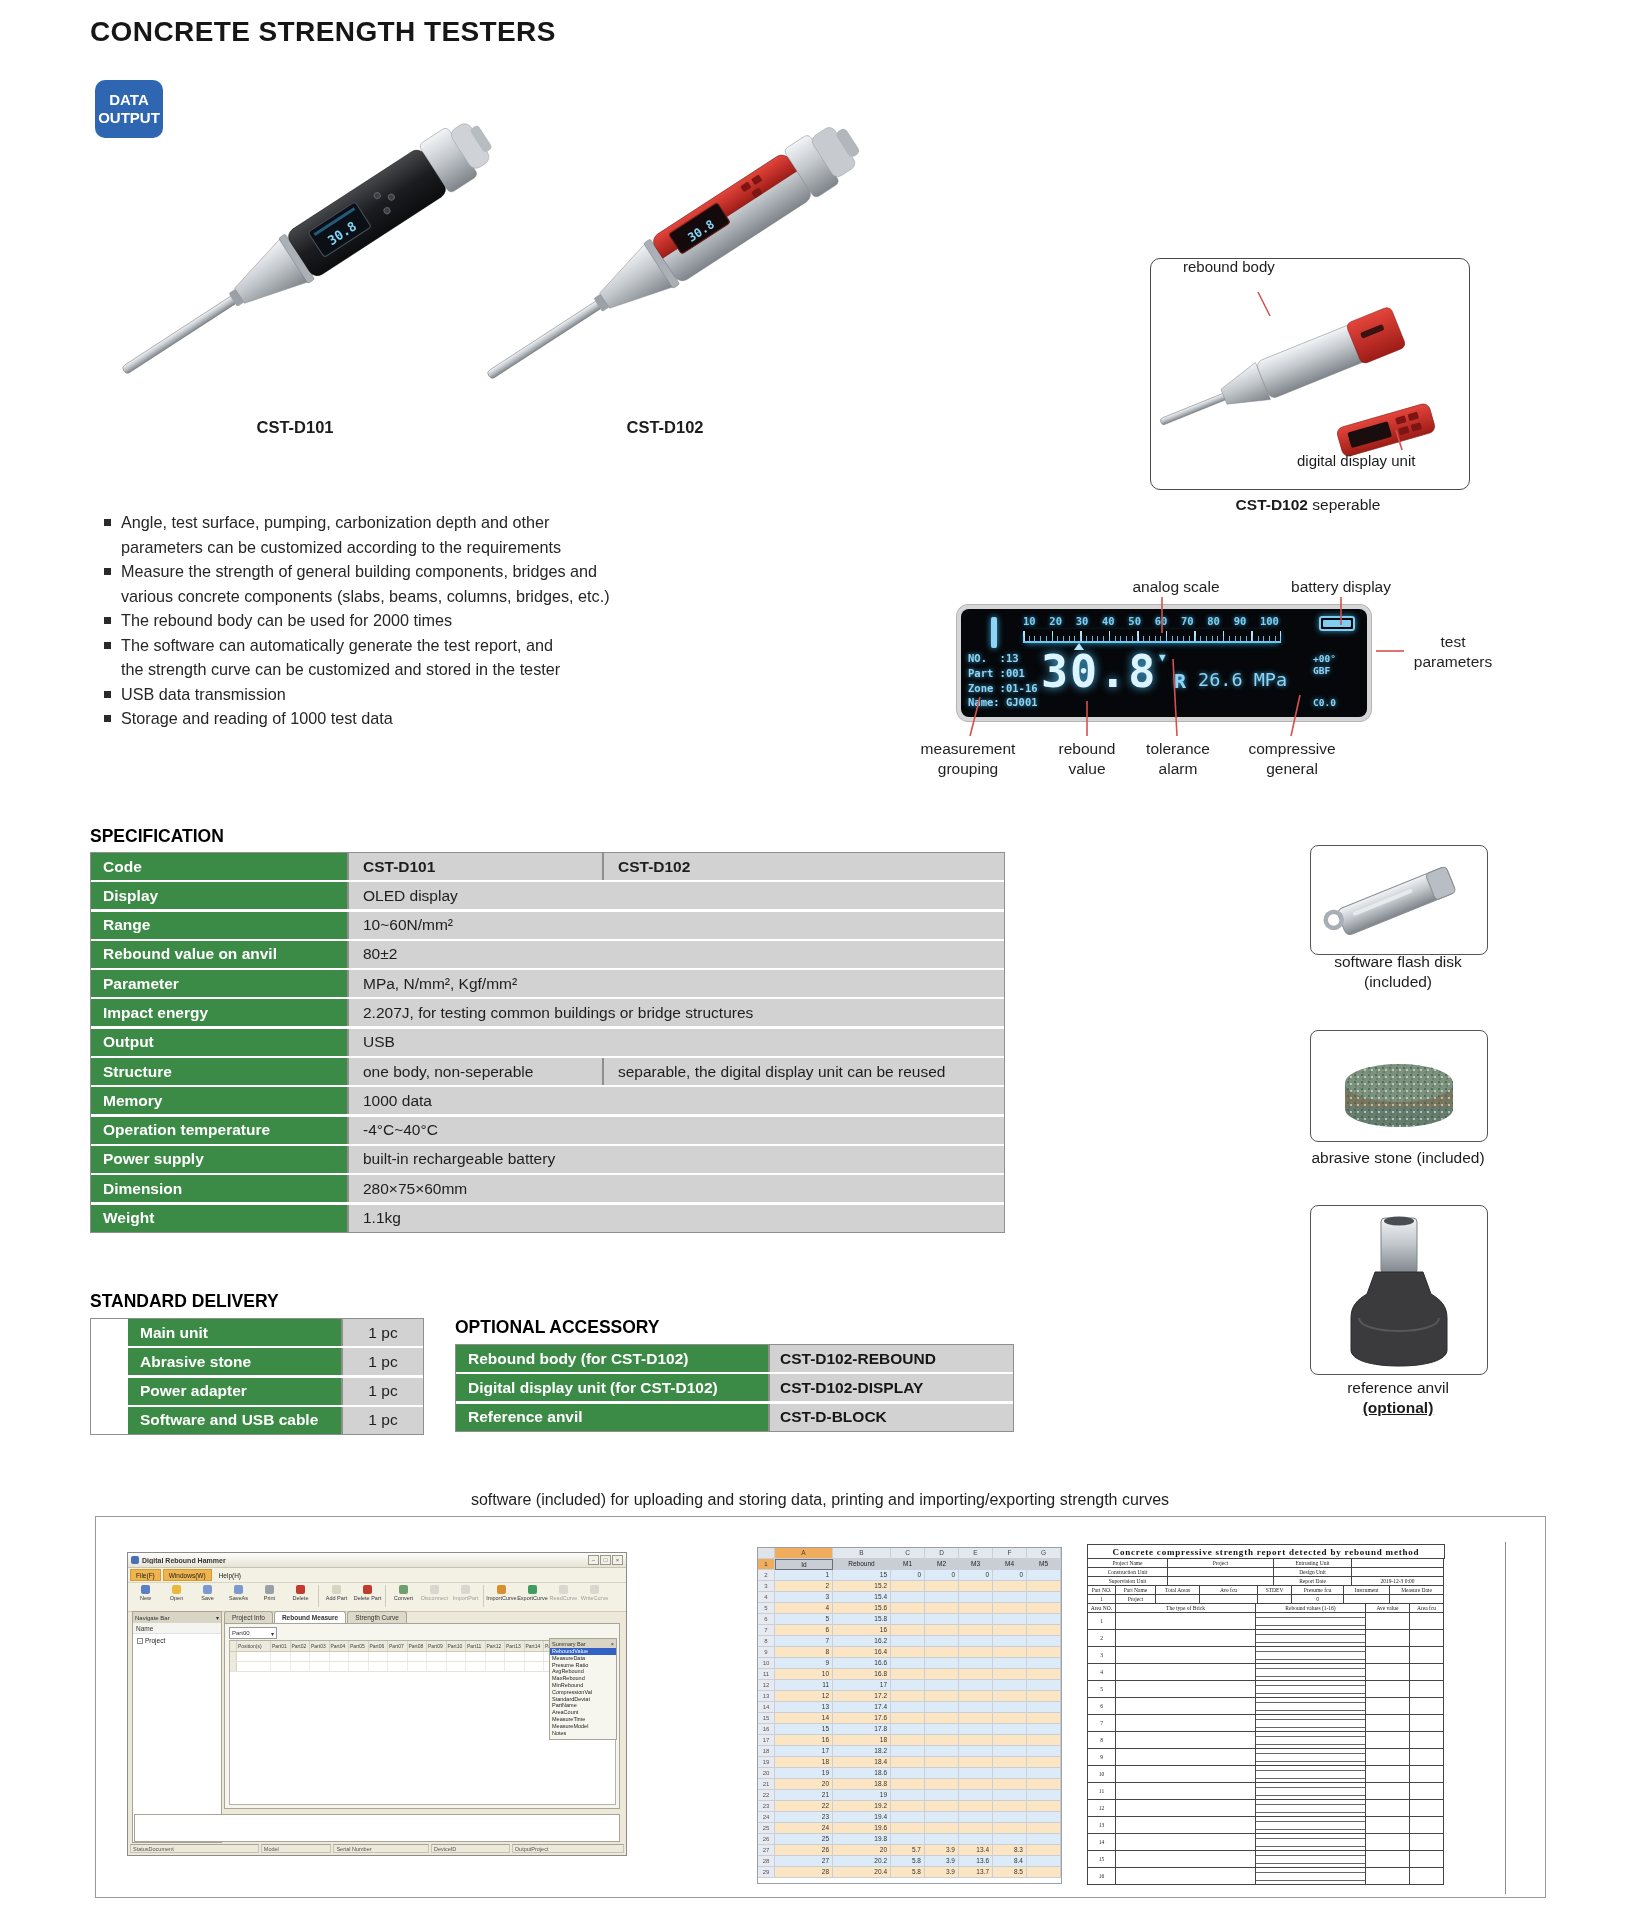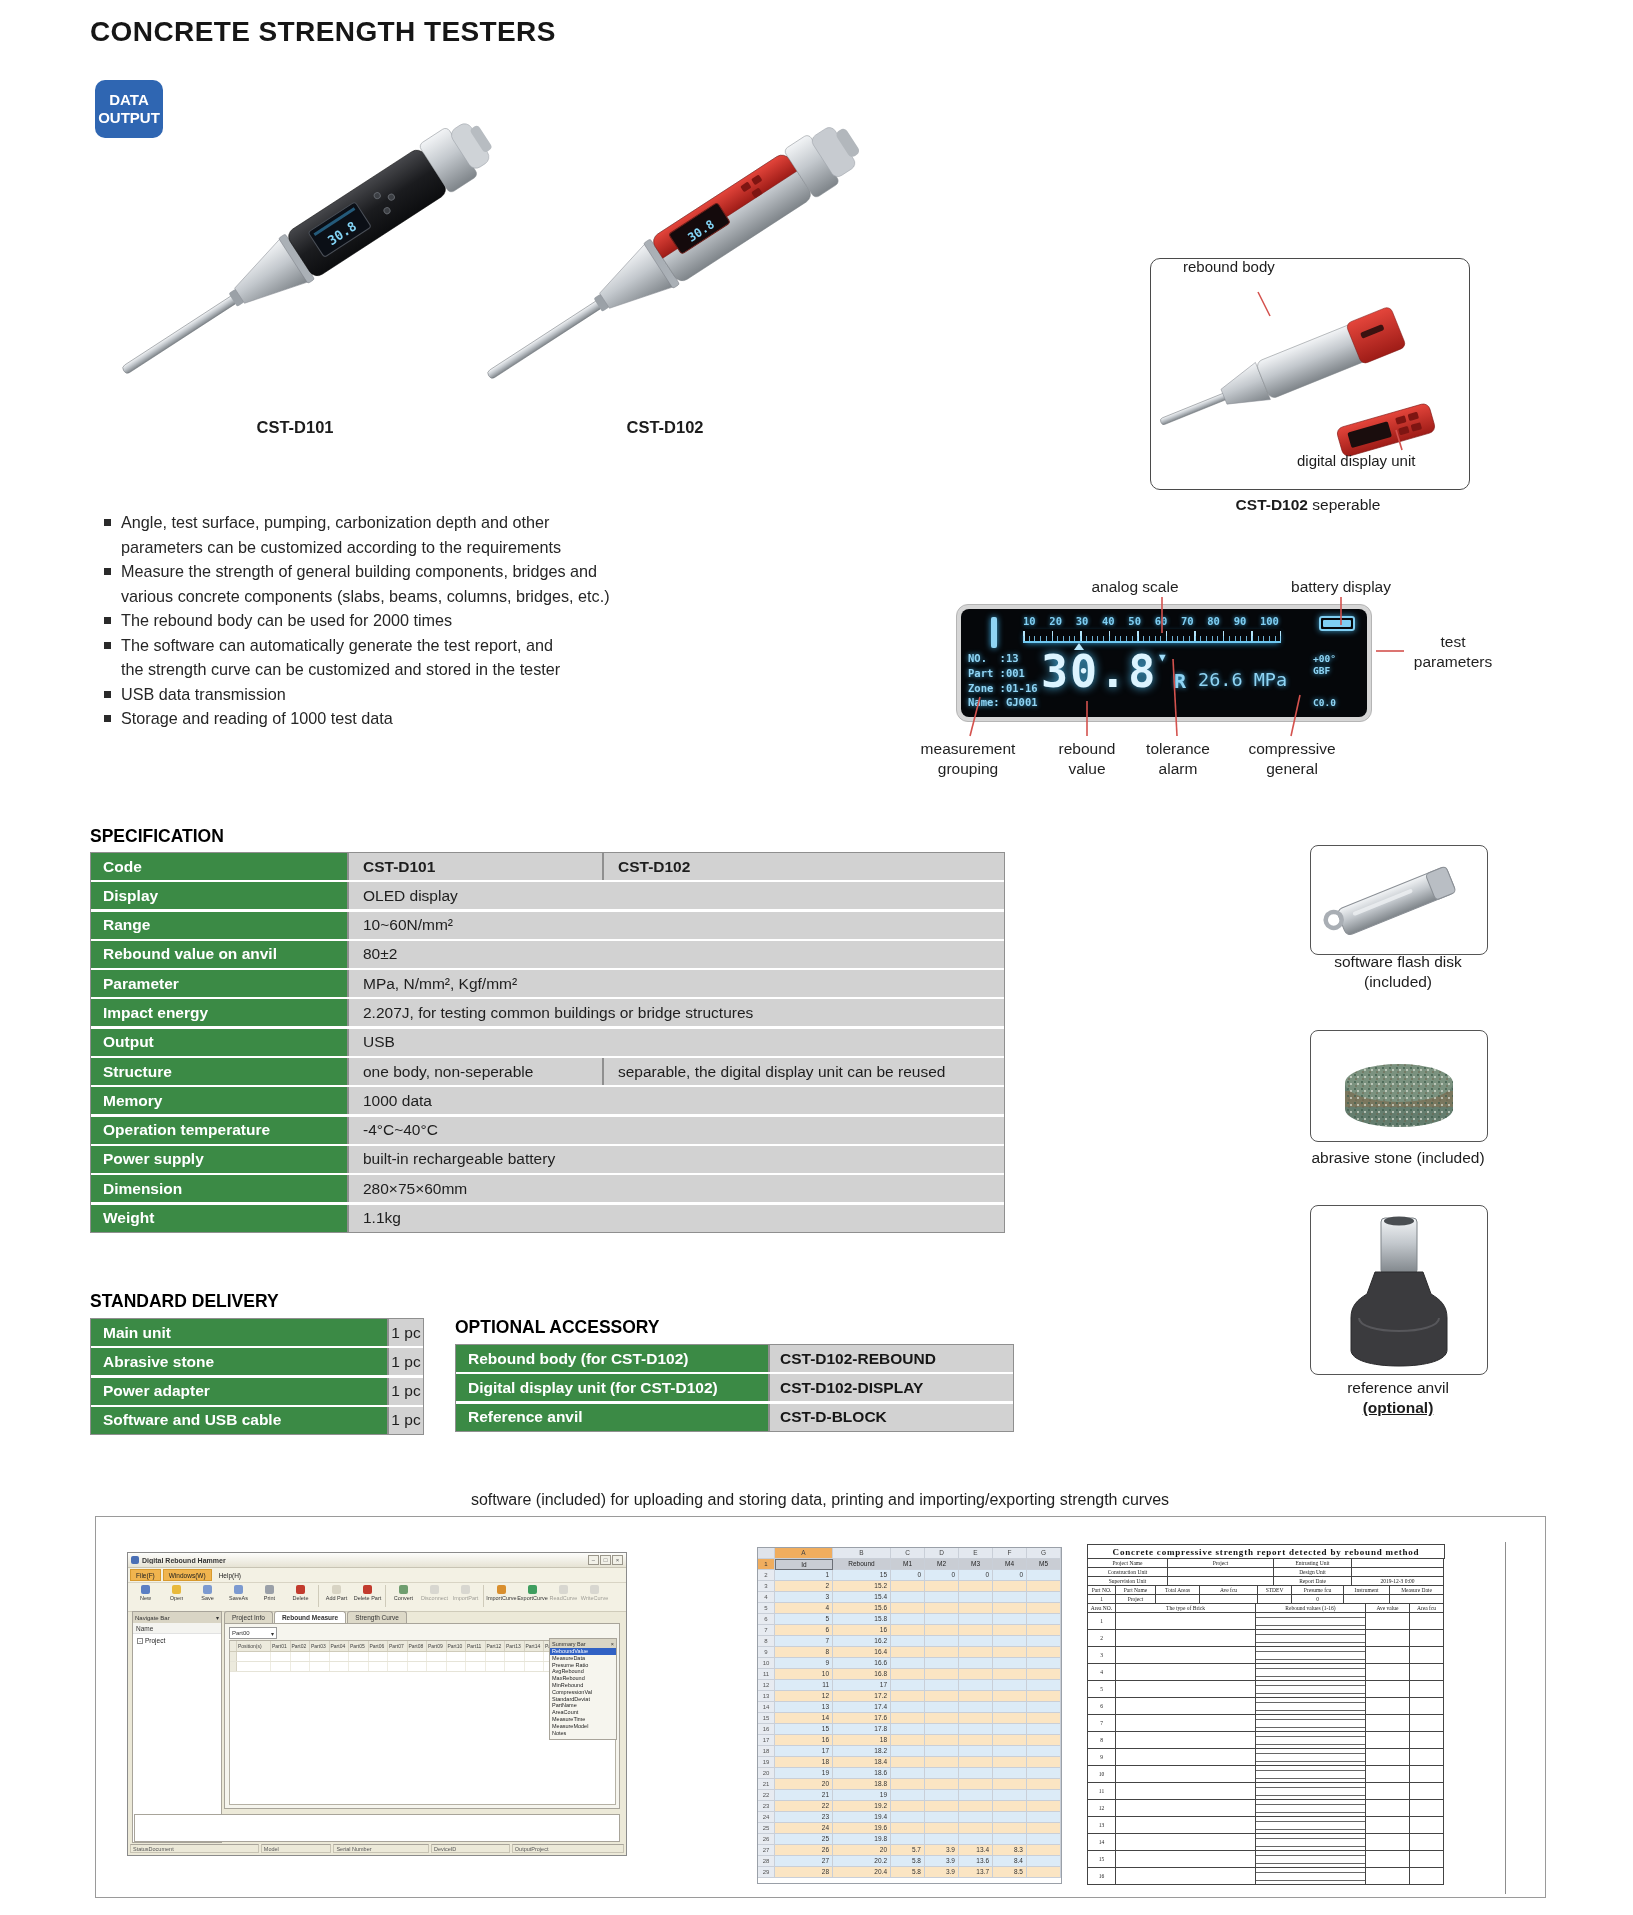--- a/index.html
+++ b/index.html
@@ -57,21 +57,21 @@
   .spec-row:last-child,.sd-row:last-child,.oa-row:last-child{margin-bottom:0;}
   .glabel{background:#3b8a45;color:#fff;font-weight:bold;font-size:15.5px;display:flex;align-items:center;
      padding-left:12px;box-sizing:border-box;flex:none;}
   .spec-label{width:256px;}
   .spec-vals{flex:1;display:flex;border-left:2px solid #8f8f8f;}
   .spec-val{background:#d2d2d2;display:flex;align-items:center;padding-left:14px;font-size:15.5px;color:#1e1e1e;
      box-sizing:border-box;flex:1;}
   .spec-val.fixed{flex:none;width:253px;}
   .spec-val + .spec-val{border-left:2px solid #8f8f8f;}
   .sd-table{left:90px;top:1318px;width:332px;}
-  .sd-label{width:296px;}
+  .sd-label{width:213px;margin-left:37px;}
   .sd-qty{flex:1;background:#d2d2d2;border-left:2px solid #8f8f8f;display:flex;align-items:center;
      justify-content:center;font-size:15.5px;color:#1e1e1e;}
   .oa-table{left:455px;top:1344px;width:557px;}
   .oa-label{width:312px;}
   .oa-code{flex:1;background:#d2d2d2;border-left:2px solid #8f8f8f;display:flex;align-items:center;
      padding-left:10px;font-size:15.5px;font-weight:bold;color:#161616;}
   
   .frame{border:1.5px solid #555;border-radius:8px;background:#fff;}
   .side-cap{font-size:15.5px;text-align:center;color:#1c1c1c;line-height:20px;}
   
@@ -285,21 +285,21 @@
         </div>
       </div>
       <div class="feat">
         <span class="feat-bullet"></span>
         <div class="feat-text">
           <div>Storage and reading of 1000 test data</div>
         </div>
       </div>
     </div>
 
-  <div class="abs oled-label" style="left:1065px;top:577px;width:140px;">analog scale</div>
+  <div class="abs oled-label" style="left:1106px;top:577px;width:140px;">analog scale</div>
   <div class="abs oled-label" style="left:1271px;top:577px;width:140px;">battery display</div>
   <div class="abs oled-label" style="left:1408px;top:632px;width:90px;">
     <div>test</div>
     <div>parameters</div>
   </div>
   <div class="abs oled-label" style="left:903px;top:739px;width:130px;">
     <div>measurement</div>
     <div>grouping</div>
   </div>
   <div class="abs oled-label" style="left:1027px;top:739px;width:120px;">

